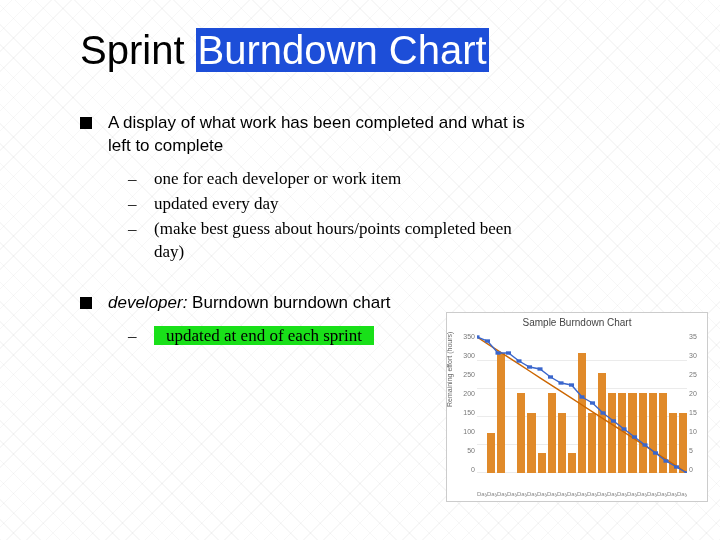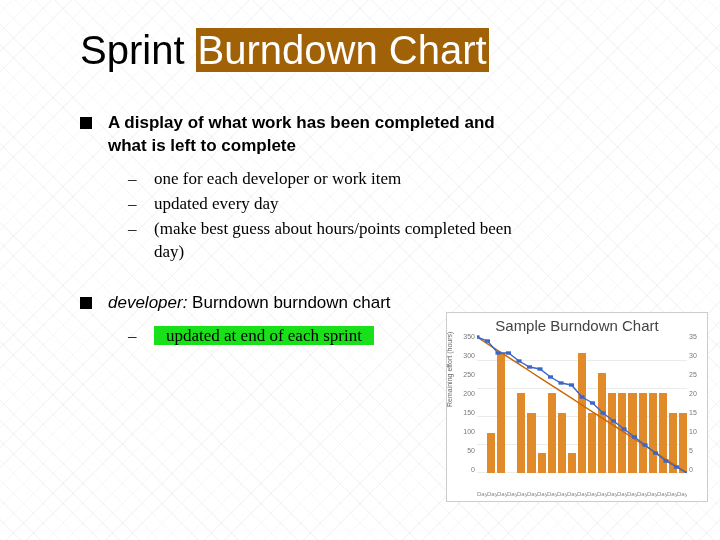--- a/index.html
+++ b/index.html
@@ -29,21 +29,21 @@
     box-sizing: border-box;
     height: 100%;
   }
   .title {
     font-size: 40px;
     font-weight: 400;
     margin: 0 0 40px 0;
     line-height: 1.1;
   }
   .hl-blue {
-    background: #a16207;
+    background: #1d4ed8;
     color: #fff;
     padding: 0 2px;
   }
   .bullets {
     list-style: none;
     padding: 0;
     margin: 0;
     font-size: 17px;
     line-height: 1.35;
   }
@@ -55,21 +55,21 @@
   }
   .bullets > li::before {
     content: "";
     position: absolute;
     left: 0;
     top: 5px;
     width: 12px;
     height: 12px;
     background: #000;
   }
-  .bold { font-weight: 700; margin-top: 20px; }
+  .bold { font-weight: 400; margin-top: 20px; }
   .italic { font-style: italic; }
   .sub {
     list-style: none;
     padding: 0;
     margin: 10px 0 0 0;
     font-family: Liberation Serif, serif;
   }
   .sub > li {
     position: relative;
     padding-left: 46px;
@@ -93,21 +93,21 @@
     width: 262px;
     height: 190px;
     background: #fff;
     border: 1px solid #ccc;
     box-sizing: border-box;
     font-size: 8px;
     color: #555;
   }
   .chart-title {
     text-align: center;
-    font-size: 15px;
+    font-size: 10px;
     color: #444;
     padding: 4px 0 2px 0;
   }
   .plot {
     position: absolute;
     left: 30px;
     right: 20px;
     top: 20px;
     bottom: 28px;
   }

